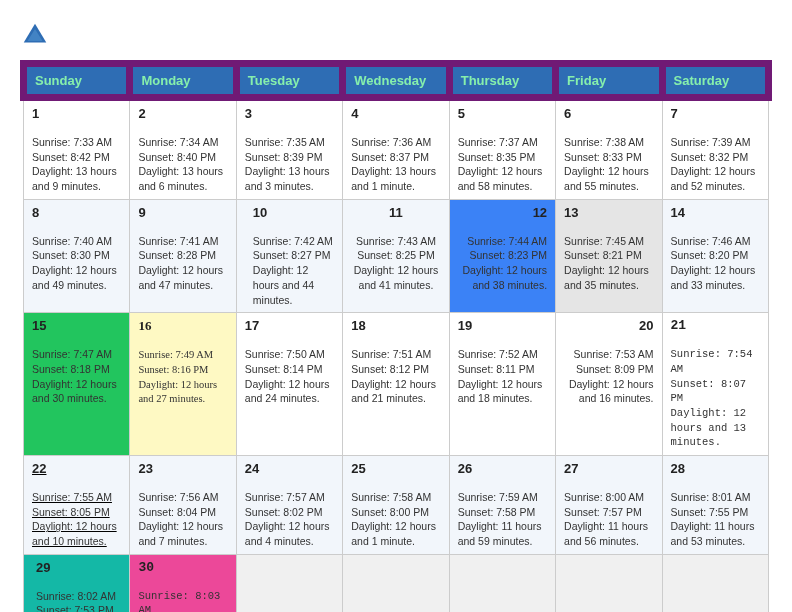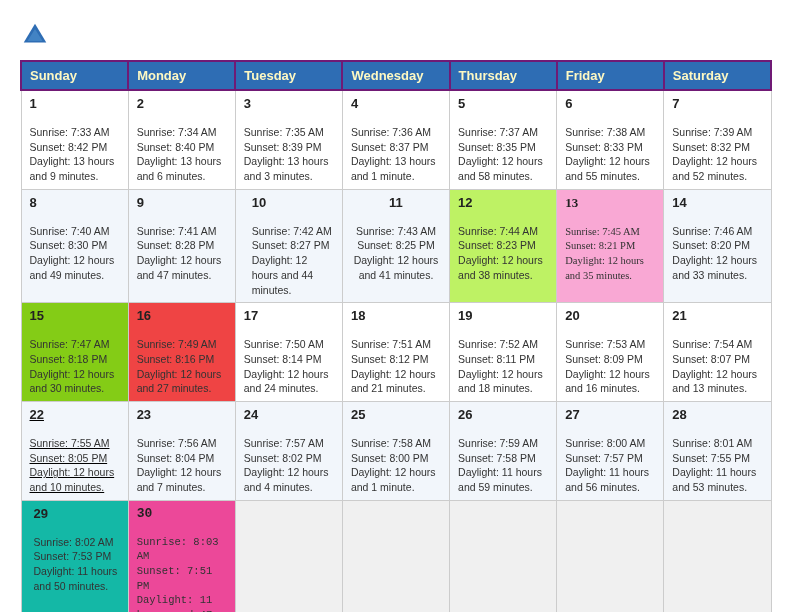--- a/index.html
+++ b/index.html
@@ -46,26 +46,26 @@
       font-size: 16px;
       color: #555;
     }
     table {
       width: 100%;
       border-collapse: collapse;
       font-size: 11px;
     }
     thead tr th {
       background-color: #2e6db4;
-      color: #fef9c3;
+      color: #86efac;
       text-align: left;
       padding: 6px 8px;
       font-size: 13px;
       font-weight: bold;
-      border: 2px solid #701a75;
+      border: 7px solid #701a75;
     }
     tbody tr td {
       border: 1px solid #ccc;
       vertical-align: top;
       padding: 5px 8px;
       width: calc(100% / 7);
       min-height: 80px;
     }
     tbody tr:nth-child(odd) td {
       background-color: #f9f9f9;
@@ -206,55 +206,55 @@
         </div>
       </td>
         <td style="background-color: rgb(242, 246, 251); text-align: center;">
         <div class="day-num">11</div>
         <div class="day-info">
           Sunrise: 7:43 AM<br>
           Sunset: 8:25 PM<br>
           Daylight: 12 hours and 41 minutes.
         </div>
       </td>
-        <td style="background-color: #bef264;">
+        <td style="background-color: #3b82f6; text-align: right;">
         <div class="day-num">12</div>
         <div class="day-info">
           Sunrise: 7:44 AM<br>
           Sunset: 8:23 PM<br>
           Daylight: 12 hours and 38 minutes.
         </div>
       </td>
-        <td style="background-color: #f9a8d4; font-family: Liberation Serif, serif;">
+        <td style="background-color: #e5e5e5;">
         <div class="day-num">13</div>
         <div class="day-info">
           Sunrise: 7:45 AM<br>
           Sunset: 8:21 PM<br>
           Daylight: 12 hours and 35 minutes.
         </div>
       </td>
         <td style="background-color: rgb(242, 246, 251);">
         <div class="day-num">14</div>
         <div class="day-info">
           Sunrise: 7:46 AM<br>
           Sunset: 8:20 PM<br>
           Daylight: 12 hours and 33 minutes.
         </div>
       </td>
       </tr>
       <tr>
-        <td style="background-color: #84cc16;">
+        <td style="background-color: #22c55e;">
         <div class="day-num">15</div>
         <div class="day-info">
           Sunrise: 7:47 AM<br>
           Sunset: 8:18 PM<br>
           Daylight: 12 hours and 30 minutes.
         </div>
       </td>
-        <td style="background-color: #ef4444;">
+        <td style="background-color: #fef9c3; font-family: Liberation Serif, serif;">
         <div class="day-num">16</div>
         <div class="day-info">
           Sunrise: 7:49 AM<br>
           Sunset: 8:16 PM<br>
           Daylight: 12 hours and 27 minutes.
         </div>
       </td>
         <td style="background-color: rgb(255, 255, 255);">
         <div class="day-num">17</div>
         <div class="day-info">
@@ -272,29 +272,29 @@
         </div>
       </td>
         <td style="background-color: rgb(255, 255, 255);">
         <div class="day-num">19</div>
         <div class="day-info">
           Sunrise: 7:52 AM<br>
           Sunset: 8:11 PM<br>
           Daylight: 12 hours and 18 minutes.
         </div>
       </td>
-        <td style="background-color: rgb(255, 255, 255);">
+        <td style="background-color: rgb(255, 255, 255); text-align: right;">
         <div class="day-num">20</div>
         <div class="day-info">
           Sunrise: 7:53 AM<br>
           Sunset: 8:09 PM<br>
           Daylight: 12 hours and 16 minutes.
         </div>
       </td>
-        <td style="background-color: rgb(255, 255, 255);">
+        <td style="background-color: rgb(255, 255, 255); font-family: Liberation Mono, monospace;">
         <div class="day-num">21</div>
         <div class="day-info">
           Sunrise: 7:54 AM<br>
           Sunset: 8:07 PM<br>
           Daylight: 12 hours and 13 minutes.
         </div>
       </td>
       </tr>
       <tr>
         <td style="background-color: rgb(242, 246, 251); text-decoration: underline;">

